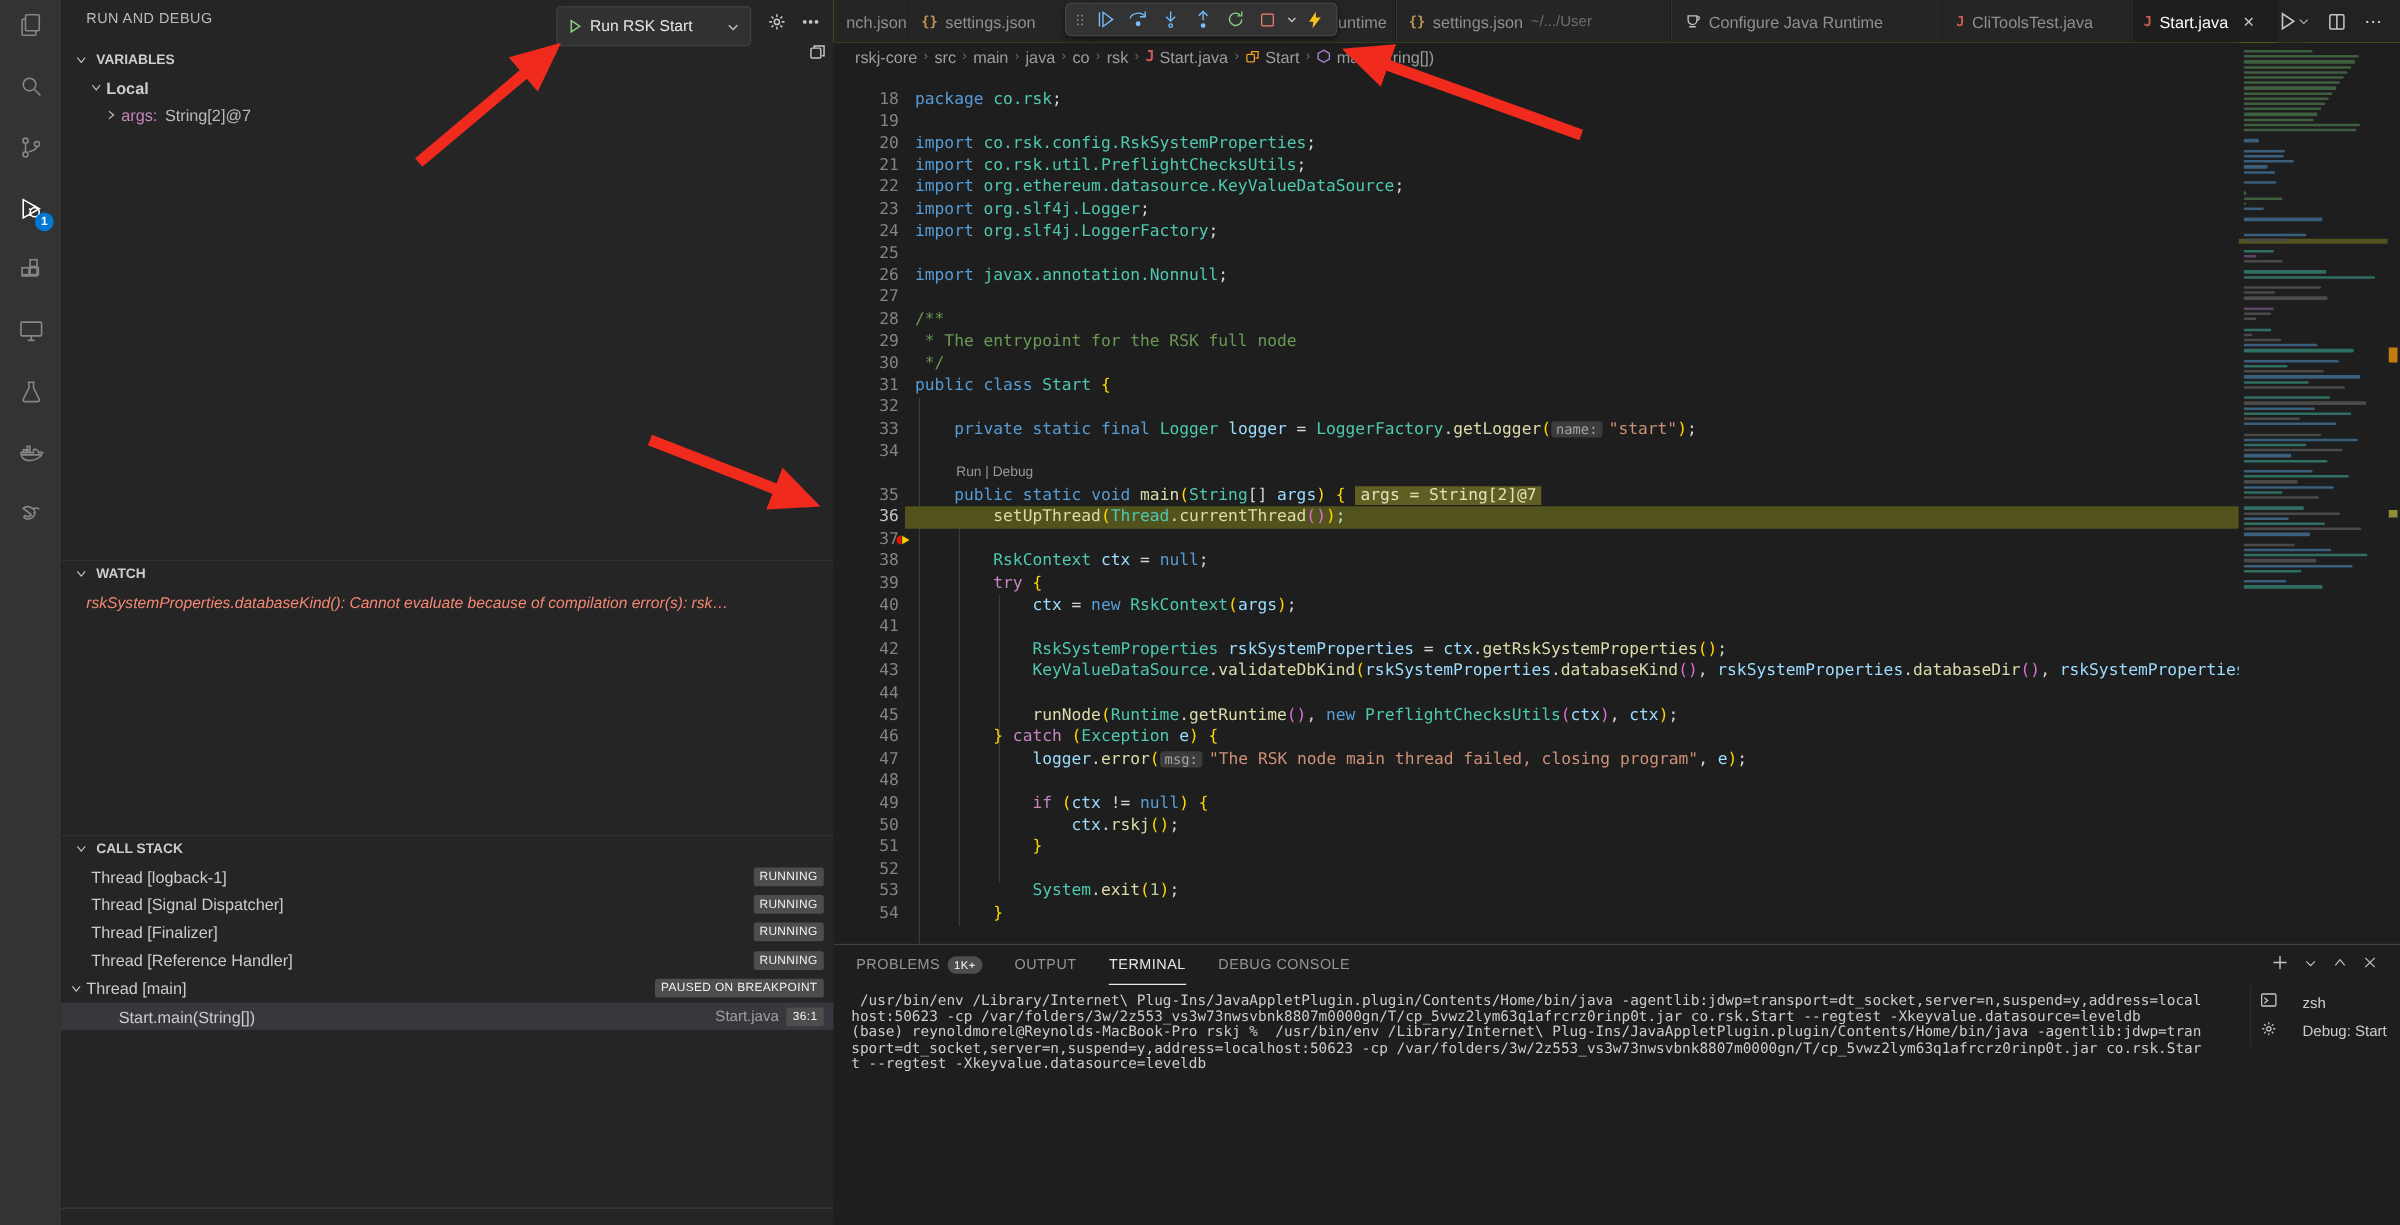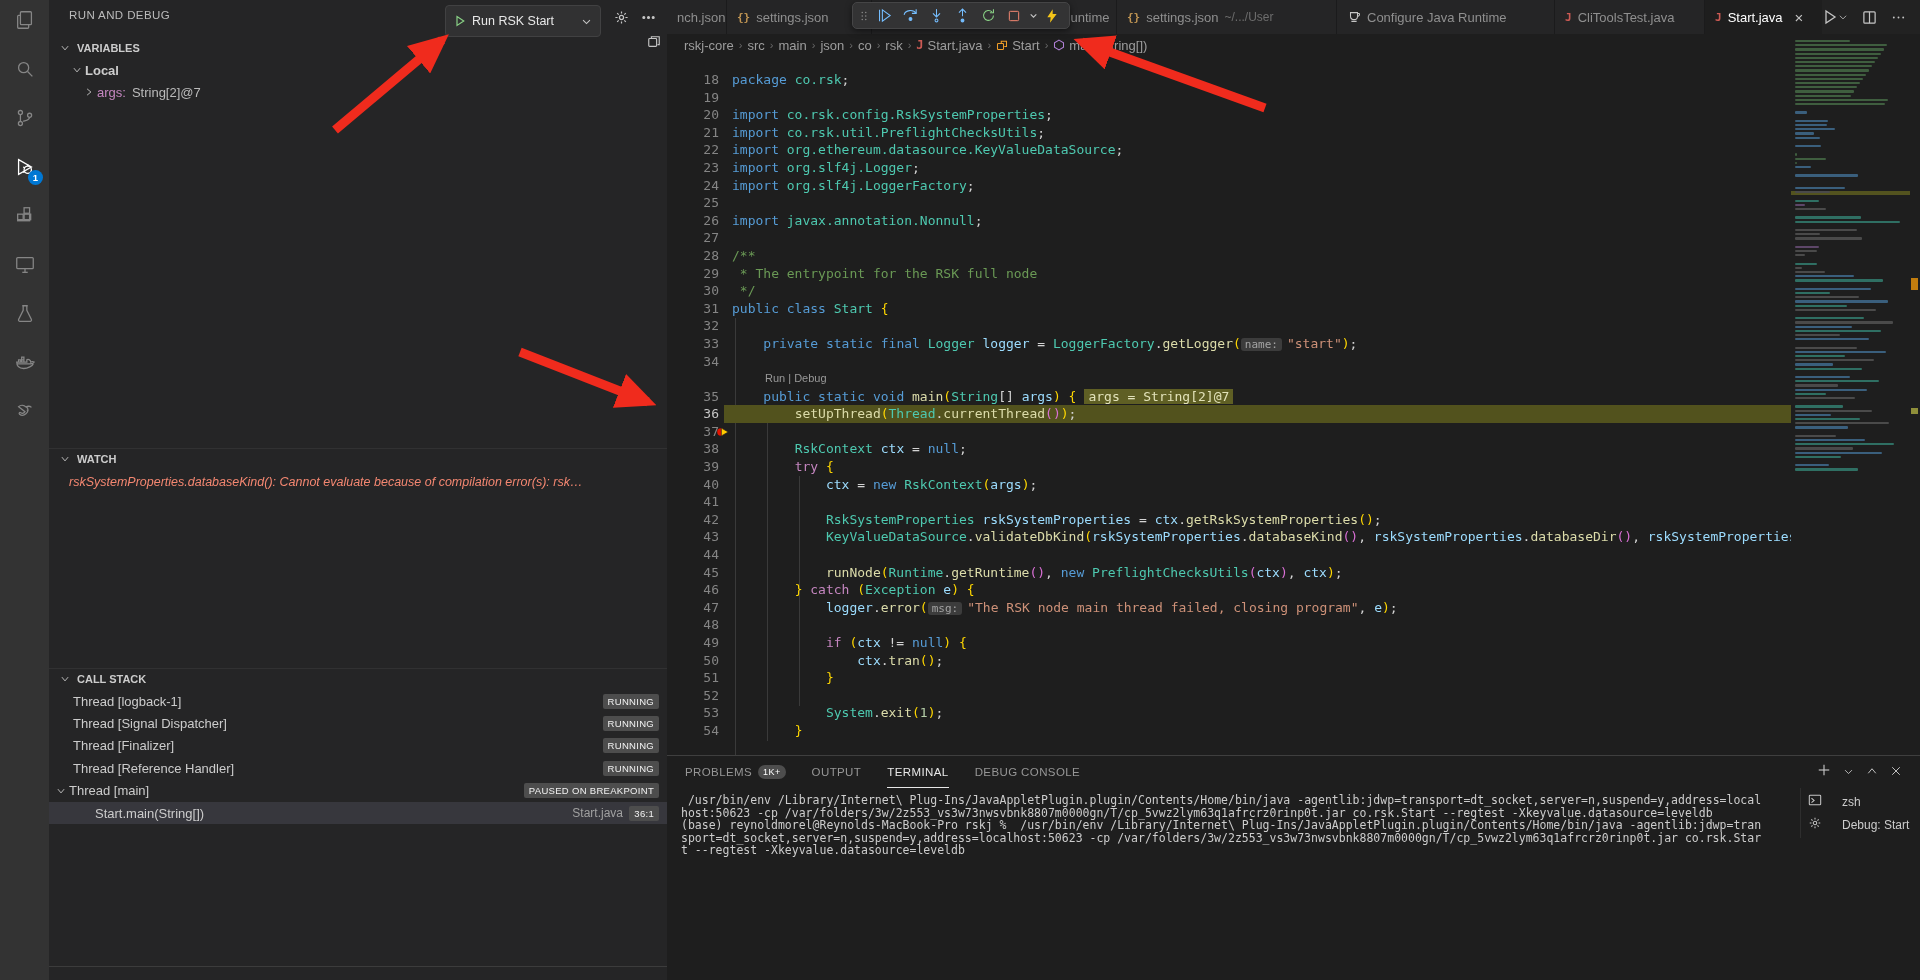--- a/index.html
+++ b/index.html
@@ -420,21 +420,21 @@
       <span class="sep">›</span>
       <span class="bc">
         <span>src</span>
       </span>
       <span class="sep">›</span>
       <span class="bc">
         <span>main</span>
       </span>
       <span class="sep">›</span>
       <span class="bc">
-        <span>json</span>
+        <span>java</span>
       </span>
       <span class="sep">›</span>
       <span class="bc">
         <span>co</span>
       </span>
       <span class="sep">›</span>
       <span class="bc">
         <span>rsk</span>
       </span>
       <span class="sep">›</span>
@@ -494,21 +494,21 @@
         <div class="crow"><span class="lnum">40</span><span class="lbody"><span class="tk-p">            </span><span class="tk-vr">ctx</span><span class="tk-p"> = </span><span class="tk-kw">new</span><span class="tk-p"> </span><span class="tk-typ">RskContext</span><span class="tk-b1">(</span><span class="tk-vr">args</span><span class="tk-b1">)</span><span class="tk-p">;</span></span></div>
         <div class="crow"><span class="lnum">41</span><span class="lbody"></span></div>
         <div class="crow"><span class="lnum">42</span><span class="lbody"><span class="tk-p">            </span><span class="tk-typ">RskSystemProperties</span><span class="tk-p"> </span><span class="tk-vr">rskSystemProperties</span><span class="tk-p"> = </span><span class="tk-vr">ctx</span><span class="tk-p">.</span><span class="tk-fn">getRskSystemProperties</span><span class="tk-b1">(</span><span class="tk-b1">)</span><span class="tk-p">;</span></span></div>
         <div class="crow"><span class="lnum">43</span><span class="lbody"><span class="tk-p">            </span><span class="tk-typ">KeyValueDataSource</span><span class="tk-p">.</span><span class="tk-fn">validateDbKind</span><span class="tk-b1">(</span><span class="tk-vr">rskSystemProperties</span><span class="tk-p">.</span><span class="tk-fn">databaseKind</span><span class="tk-b2">()</span><span class="tk-p">, </span><span class="tk-vr">rskSystemProperties</span><span class="tk-p">.</span><span class="tk-fn">databaseDir</span><span class="tk-b2">()</span><span class="tk-p">, </span><span class="tk-vr">rskSystemProperties</span></span></div>
         <div class="crow"><span class="lnum">44</span><span class="lbody"></span></div>
         <div class="crow"><span class="lnum">45</span><span class="lbody"><span class="tk-p">            </span><span class="tk-fn">runNode</span><span class="tk-b1">(</span><span class="tk-typ">Runtime</span><span class="tk-p">.</span><span class="tk-fn">getRuntime</span><span class="tk-b2">()</span><span class="tk-p">, </span><span class="tk-kw">new</span><span class="tk-p"> </span><span class="tk-typ">PreflightChecksUtils</span><span class="tk-b2">(</span><span class="tk-vr">ctx</span><span class="tk-b2">)</span><span class="tk-p">, </span><span class="tk-vr">ctx</span><span class="tk-b1">)</span><span class="tk-p">;</span></span></div>
         <div class="crow"><span class="lnum">46</span><span class="lbody"><span class="tk-p">        </span><span class="tk-b1">}</span><span class="tk-p"> </span><span class="tk-ctl">catch</span><span class="tk-p"> </span><span class="tk-b1">(</span><span class="tk-typ">Exception</span><span class="tk-p"> </span><span class="tk-vr">e</span><span class="tk-b1">)</span><span class="tk-p"> </span><span class="tk-b1">{</span></span></div>
         <div class="crow"><span class="lnum">47</span><span class="lbody"><span class="tk-p">            </span><span class="tk-vr">logger</span><span class="tk-p">.</span><span class="tk-fn">error</span><span class="tk-b1">(</span><span class="tk-inlay">msg:</span><span class="tk-st">"The RSK node main thread failed, closing program"</span><span class="tk-p">, </span><span class="tk-vr">e</span><span class="tk-b1">)</span><span class="tk-p">;</span></span></div>
         <div class="crow"><span class="lnum">48</span><span class="lbody"></span></div>
         <div class="crow"><span class="lnum">49</span><span class="lbody"><span class="tk-p">            </span><span class="tk-ctl">if</span><span class="tk-p"> </span><span class="tk-b1">(</span><span class="tk-vr">ctx</span><span class="tk-p"> != </span><span class="tk-kw">null</span><span class="tk-b1">)</span><span class="tk-p"> </span><span class="tk-b1">{</span></span></div>
-        <div class="crow"><span class="lnum">50</span><span class="lbody"><span class="tk-p">                </span><span class="tk-vr">ctx</span><span class="tk-p">.</span><span class="tk-fn">tran</span><span class="tk-b1">()</span><span class="tk-p">;</span></span></div>
+        <div class="crow"><span class="lnum">50</span><span class="lbody"><span class="tk-p">                </span><span class="tk-vr">ctx</span><span class="tk-p">.</span><span class="tk-fn">rskj</span><span class="tk-b1">()</span><span class="tk-p">;</span></span></div>
         <div class="crow"><span class="lnum">51</span><span class="lbody"><span class="tk-p">            </span><span class="tk-b1">}</span></span></div>
         <div class="crow"><span class="lnum">52</span><span class="lbody"></span></div>
         <div class="crow"><span class="lnum">53</span><span class="lbody"><span class="tk-p">            </span><span class="tk-typ">System</span><span class="tk-p">.</span><span class="tk-fn">exit</span><span class="tk-b1">(</span><span class="tk-nm">1</span><span class="tk-b1">)</span><span class="tk-p">;</span></span></div>
         <div class="crow"><span class="lnum">54</span><span class="lbody"><span class="tk-p">        </span><span class="tk-b1">}</span></span></div>
       </div>
   </div>
   <div id="minimap">
       <div class="mbar" style="top: 0px; left: 4px; width: 55px; background: rgb(63, 94, 63);"></div>
       <div class="mbar" style="top: 4.2px; left: 4px; width: 92px; background: rgb(63, 94, 63);"></div>
       <div class="mbar" style="top: 8.4px; left: 4px; width: 89px; background: rgb(63, 94, 63);"></div>

